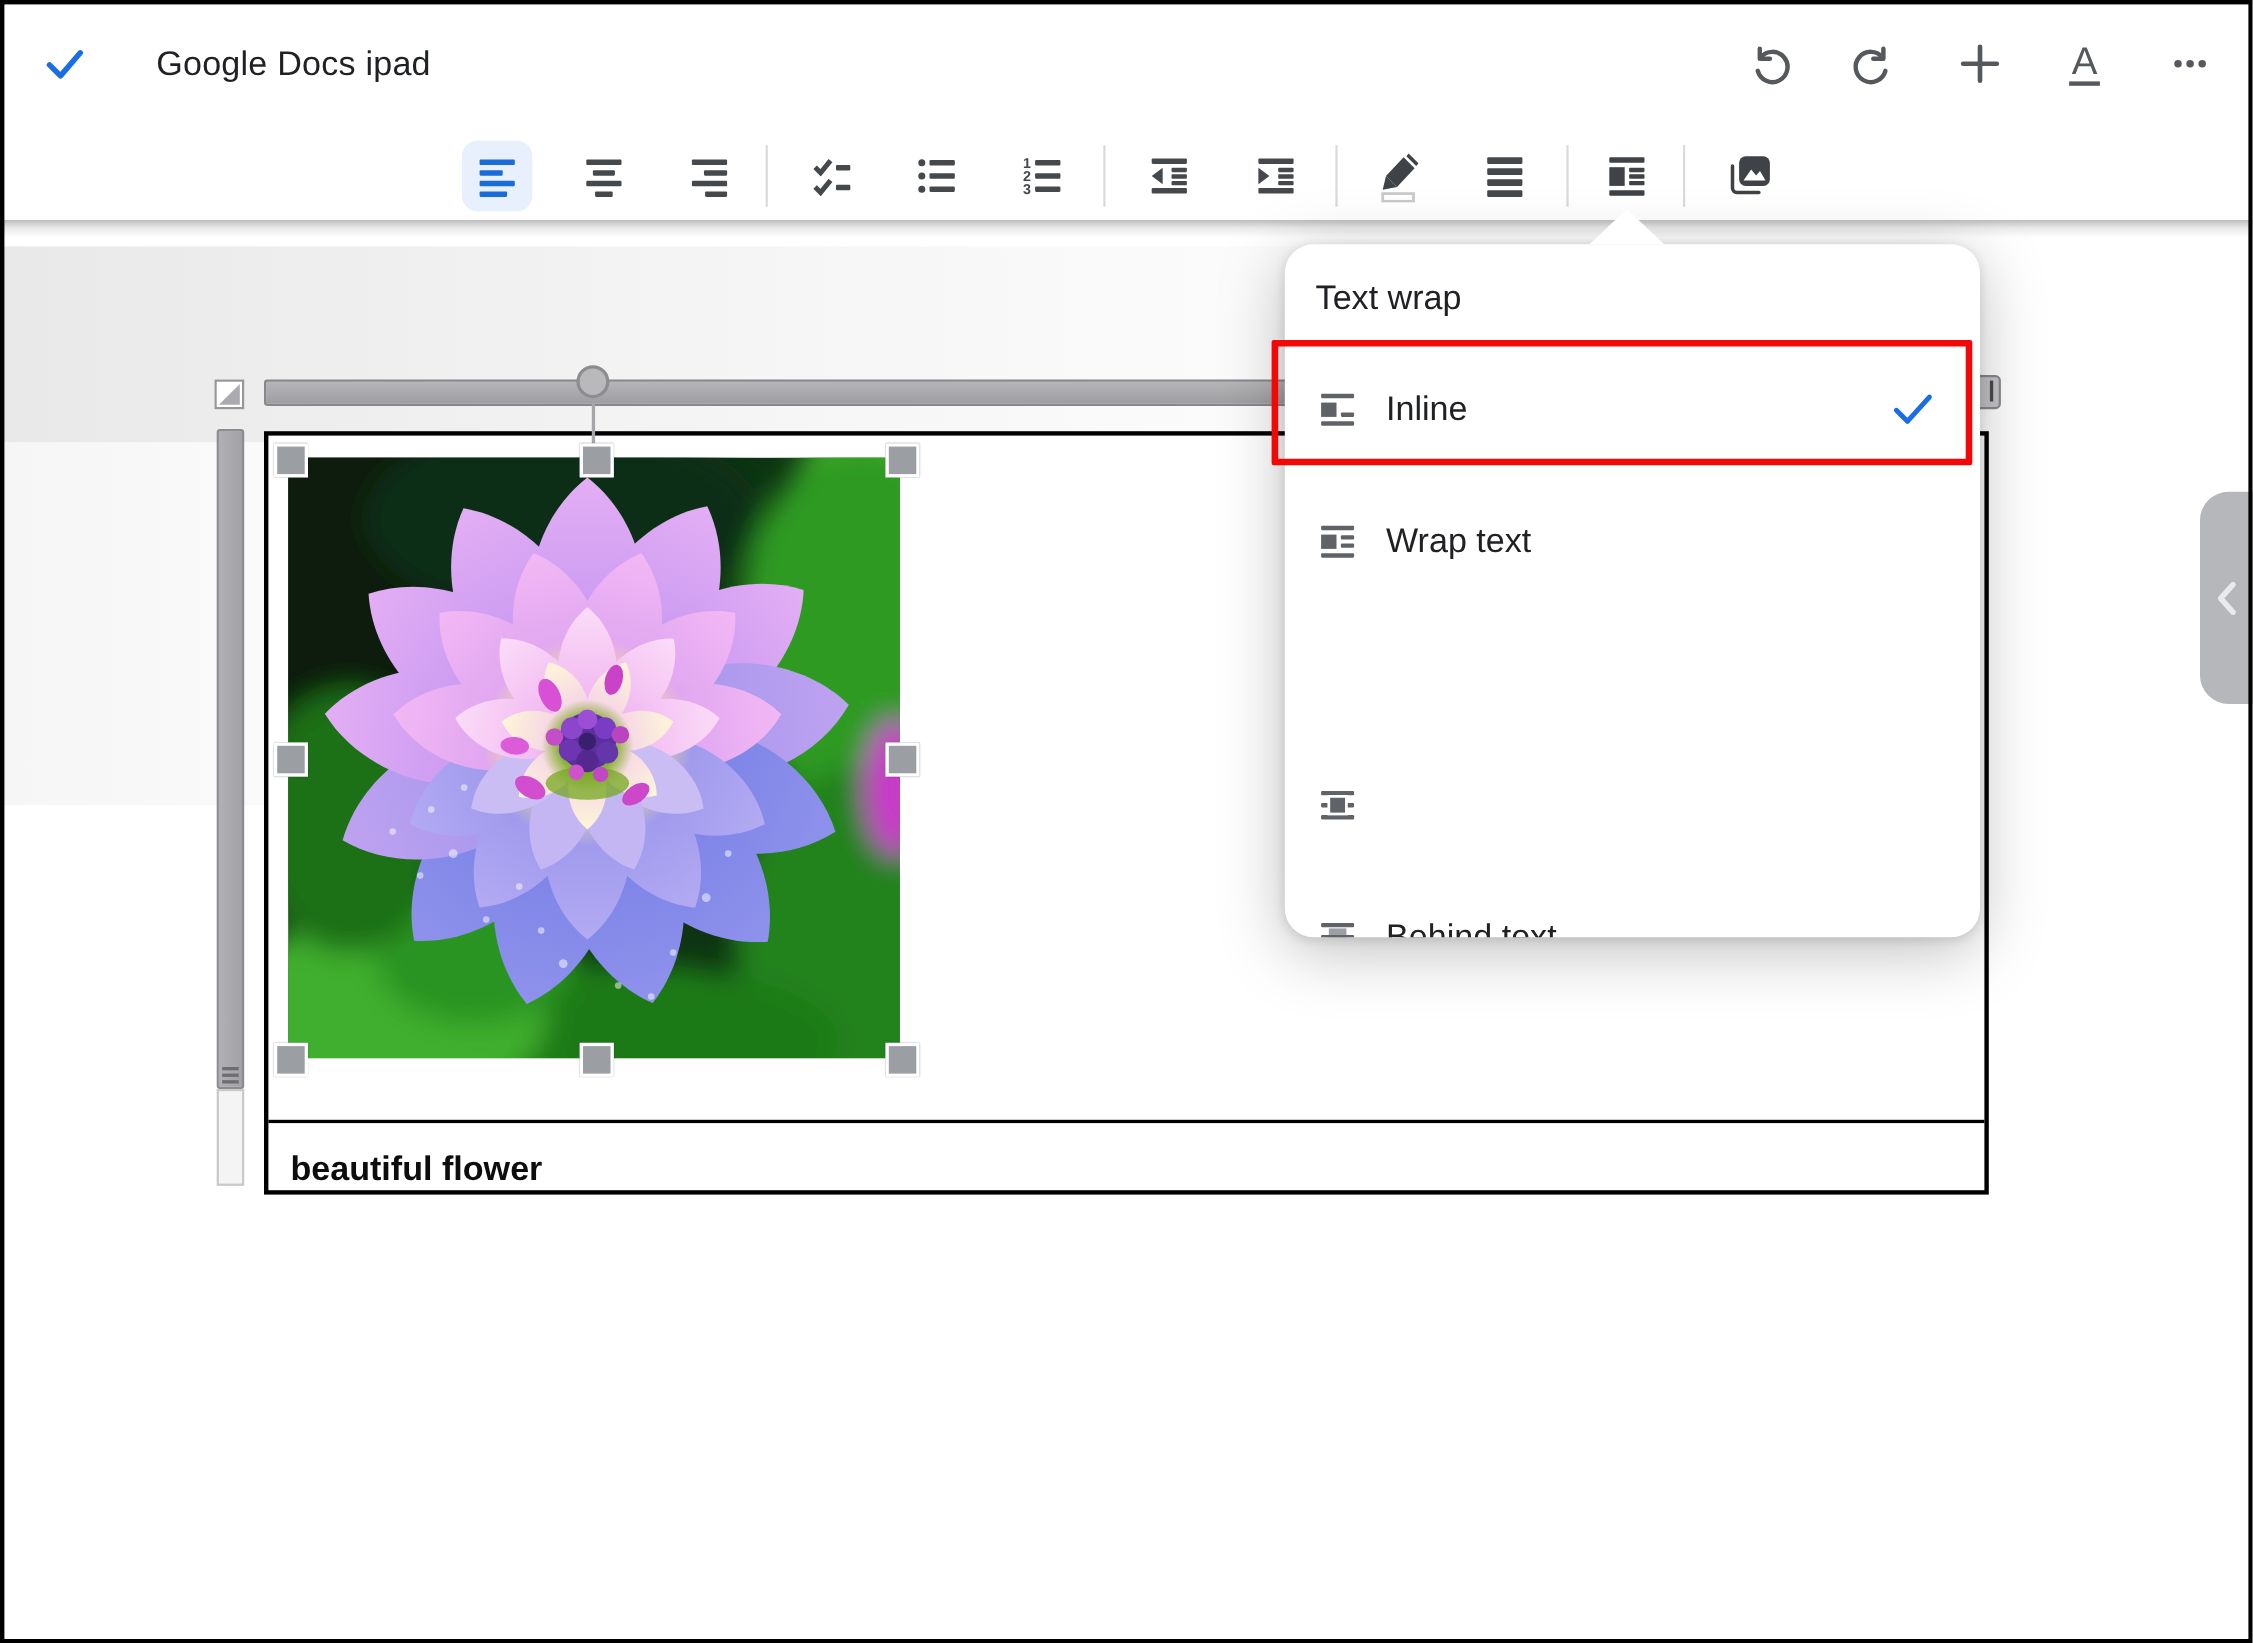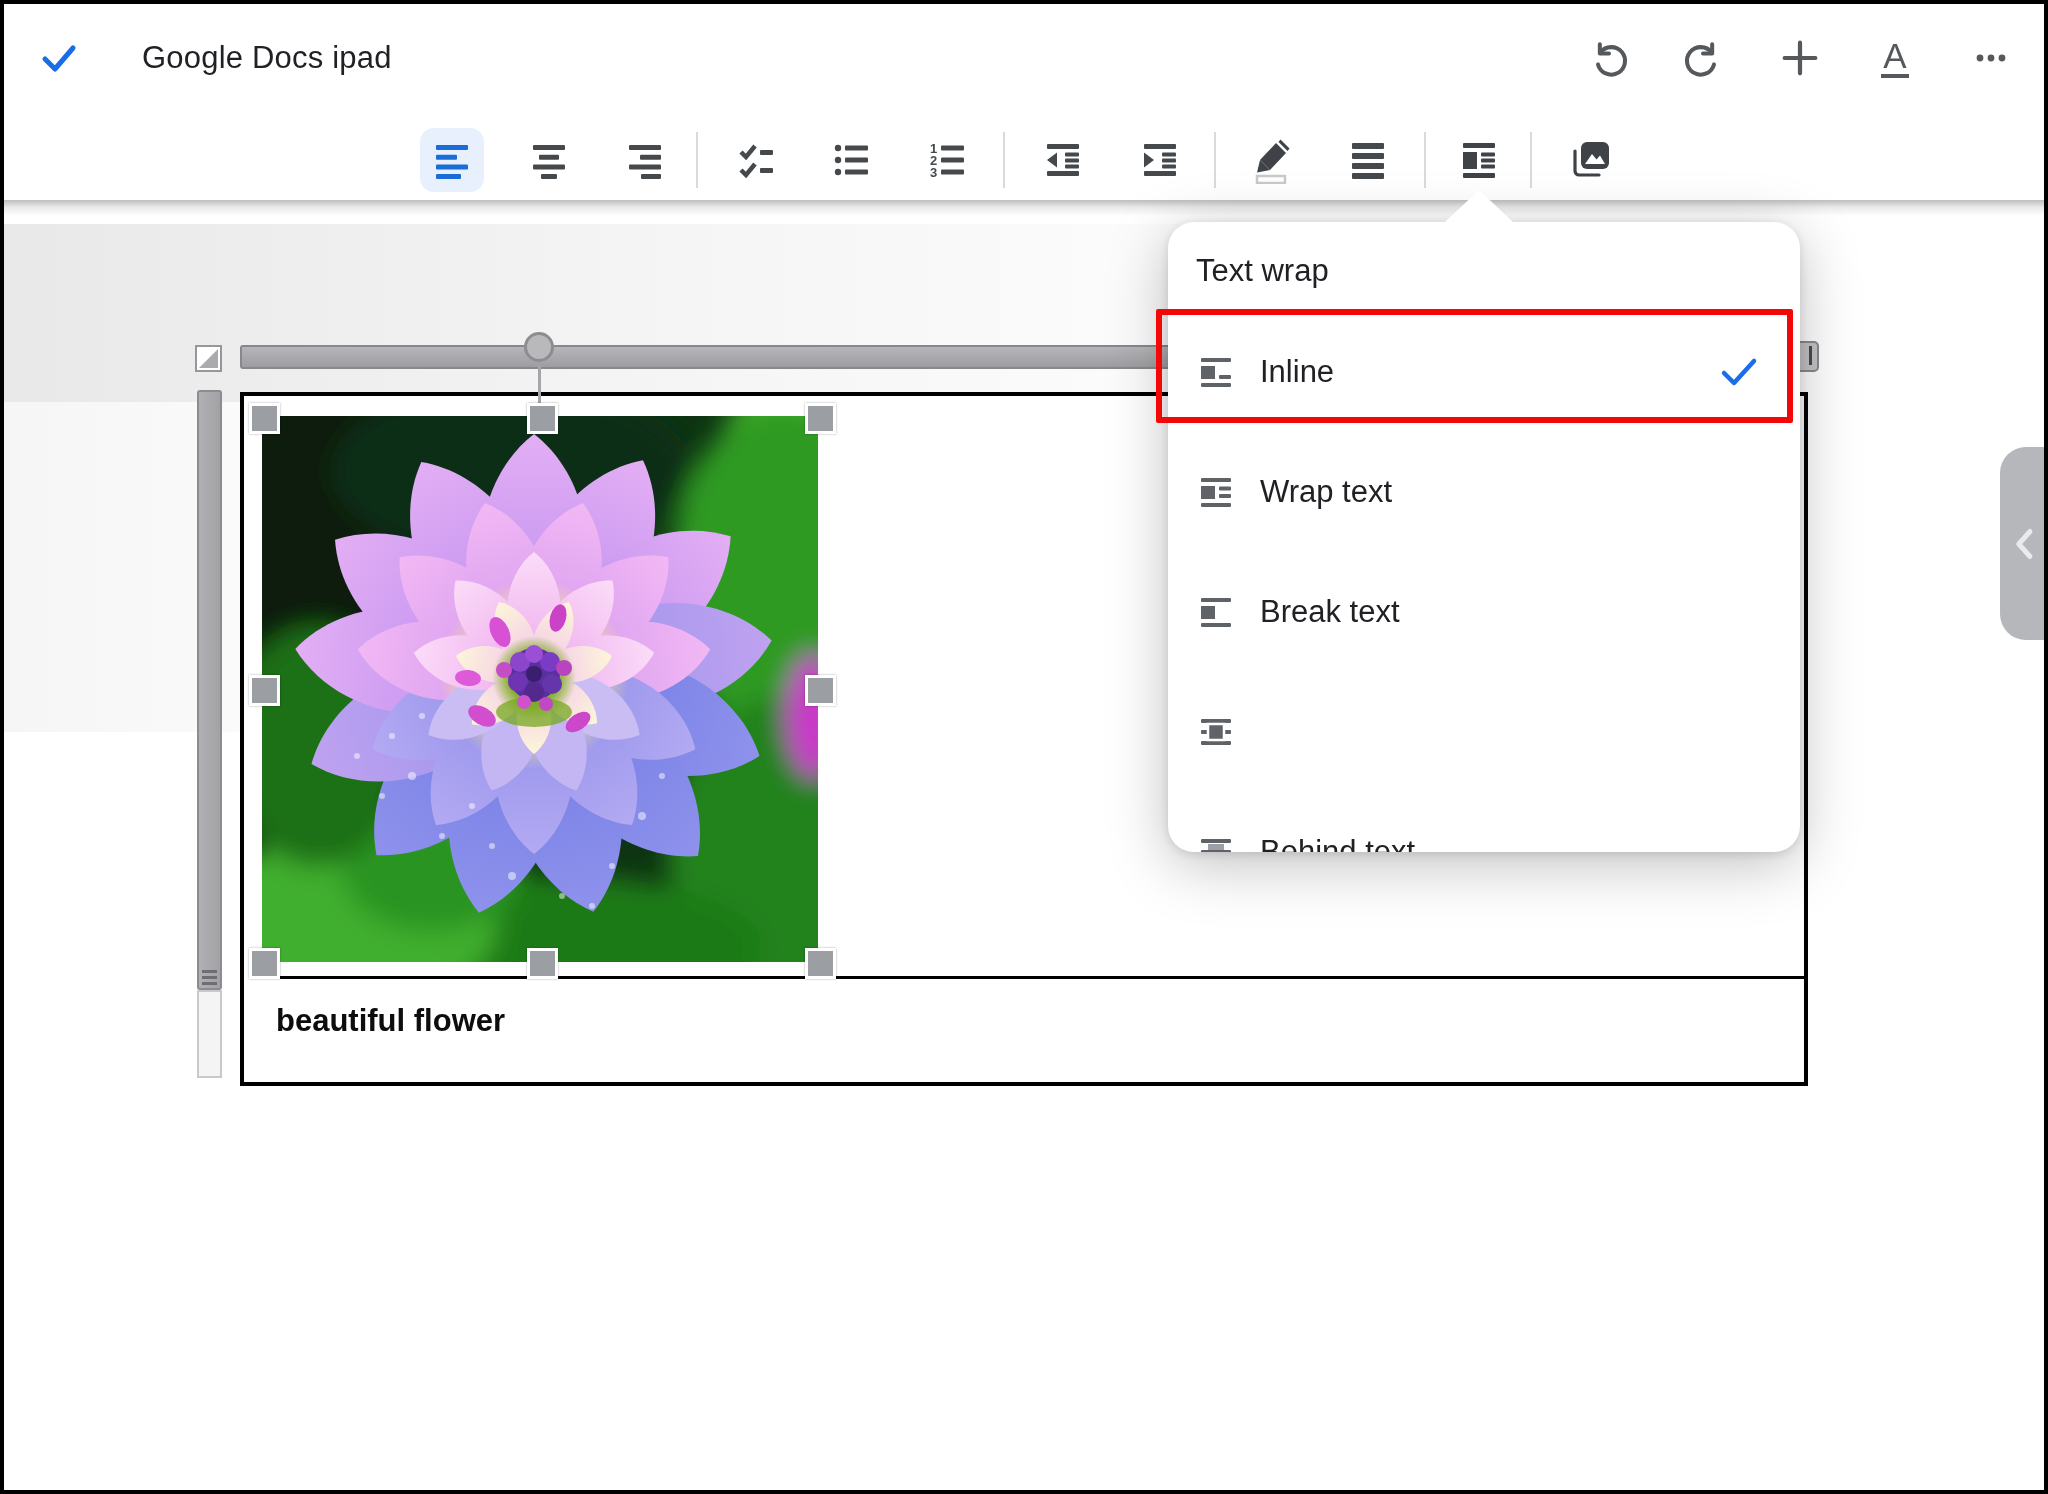--- a/index.html
+++ b/index.html
@@ -37,21 +37,21 @@
      border:2px solid #8a8a8e;border-radius:5px;box-sizing:border-box;z-index:5;}
   #right-marker .bar{position:absolute;left:13px;top:3px;width:3px;height:19px;background:#4a4a4e;}
   #v-ruler{position:absolute;left:197px;top:390px;width:25px;height:600px;z-index:5;
      background:linear-gradient(to right,#b1b1b4,#a2a2a6);border:2px solid #8c8c90;border-radius:3px;box-sizing:border-box;}
   #v-ruler .grip{position:absolute;left:3px;width:15px;height:3px;background:#6d6d72;}
   #v-ruler-tail{position:absolute;left:197px;top:990px;width:25px;height:88px;background:#f4f4f5;
      border:2px solid #c9c9cc;box-sizing:border-box;z-index:5;}
   
   #doc-table{position:absolute;left:240px;top:392px;width:1568px;height:694px;
      border:4px solid #000;box-sizing:border-box;background:#fff;z-index:2;}
-  #caption-row{position:absolute;left:12px;right:0;bottom:0;height:106px;border-top:3px solid #000;box-sizing:border-box;}
+  #caption-row{position:absolute;left:0;right:0;bottom:0;height:64px;border-top:3px solid #000;box-sizing:border-box;}
   #caption-text{position:absolute;left:20px;top:0;height:86px;line-height:84px;
      font-size:31px;font-weight:bold;color:#0d0d0d;}
   #doc-image{position:absolute;left:262px;top:416px;width:556px;height:546px;z-index:3;}
   .handle{position:absolute;width:25px;height:25px;background:#9b9ea3;border:3px solid #fff;
      box-sizing:content-box;z-index:6;box-shadow:0 0 2px rgba(0,0,0,.35);}
   
   #popup-arrow{position:absolute;left:1445px;top:190px;width:0;height:0;z-index:21;
      border-left:34px solid transparent;border-right:34px solid transparent;border-bottom:32px solid #fff;}
   #popup{position:absolute;left:1168px;top:222px;width:632px;height:630px;background:#fff;
      border-radius:26px;box-shadow:0 12px 60px rgba(0,0,0,.25), 0 2px 10px rgba(0,0,0,.12);
@@ -435,28 +435,20 @@
       <svg class="picon ic" width="36" height="36" viewBox="0 0 36 36" fill="#5f6368">
         <rect x="3" y="4" width="30" height="4" rx="1"></rect>
           <rect x="3" y="12" width="14" height="13"></rect>
         <rect x="21" y="12.5" width="12" height="4" rx="1"></rect>
           <rect x="21" y="20" width="12" height="4" rx="1"></rect>
         <rect x="3" y="29" width="30" height="4" rx="1"></rect>
         </svg>
       <div class="plabel">Wrap text</div>
     </div>
 
-    <div class="prow" style="top:330px;">
-      <svg class="picon ic" width="36" height="36" viewBox="0 0 36 36" fill="#5f6368">
-        <rect x="3" y="4" width="30" height="4" rx="1"></rect>
-          <rect x="3" y="12" width="14" height="13"></rect>
-        <rect x="3" y="29" width="30" height="4" rx="1"></rect>
-        </svg>
-      <div class="plabel">Break text</div>
-    </div>
 
     <div class="prow" style="top:450px;">
       <svg class="picon ic" width="36" height="36" viewBox="0 0 36 36">
         <rect x="3" y="5" width="30" height="4" rx="1" fill="#5f6368"></rect>
         <rect x="3" y="16" width="30" height="4" rx="1" fill="#5f6368"></rect>
         <rect x="3" y="27" width="30" height="4" rx="1" fill="#5f6368"></rect>
         <rect x="10" y="10" width="16" height="16" fill="#5f6368" stroke="#ffffff" stroke-width="2.5"></rect>
         </svg>
     </div>
 

